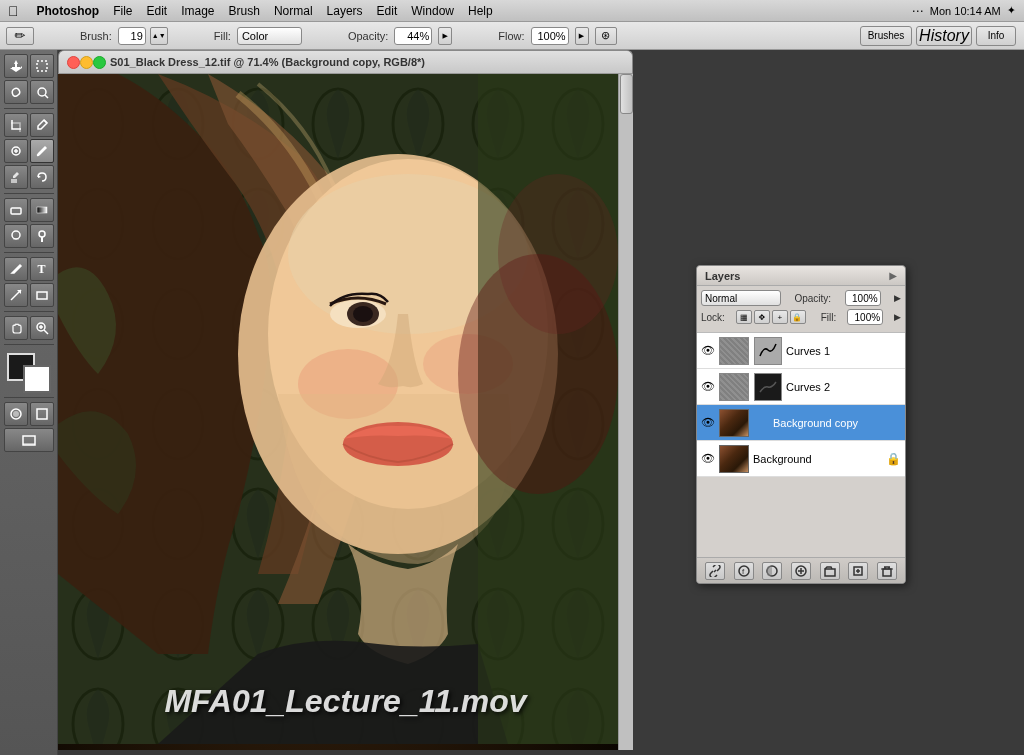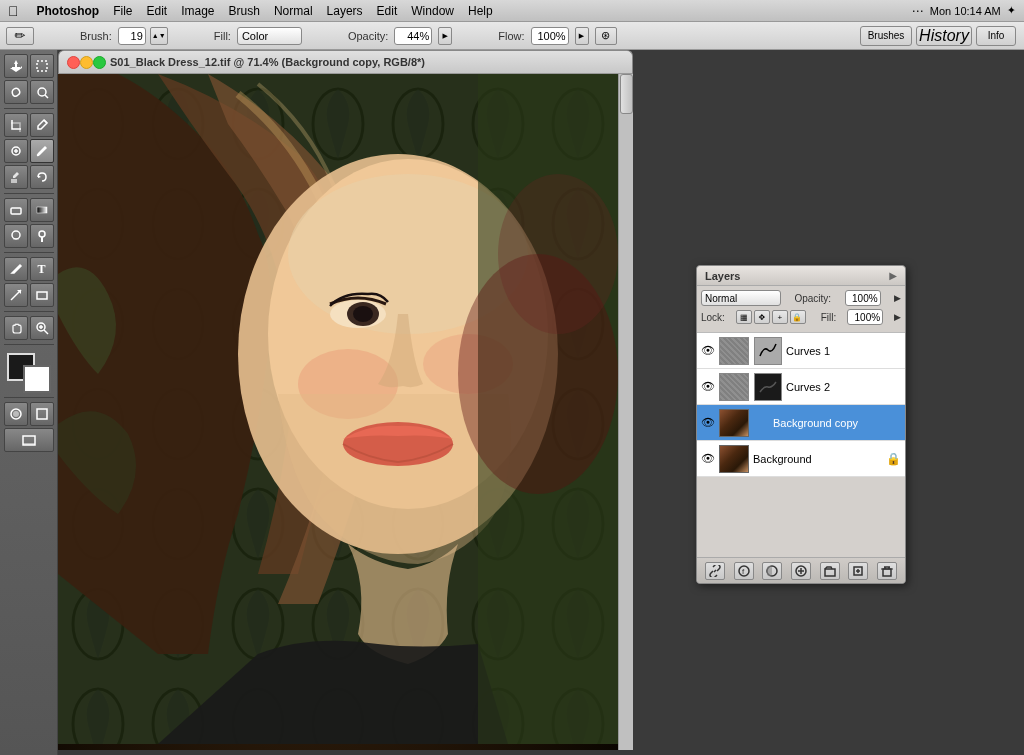--- a/index.html
+++ b/index.html
@@ -794,20 +794,21 @@
 
             <ellipse cx="480" cy="300" rx="80" ry="120" fill="#5a1010" opacity="0.4"></ellipse>
             <ellipse cx="500" cy="180" rx="60" ry="80" fill="#6a2020" opacity="0.3"></ellipse>
           </svg>
         </div>
 
         <div class="v-scrollbar">
           <div class="v-scroll-thumb"></div>
         </div>
 
+        <div class="watermark">MFA01_Lecture_11.mov</div>
       </div>
     </div>
 
     <div id="layers-panel">
       <div class="panel-header">
         <span class="panel-title">Layers</span>
         <span class="panel-arrow">▶</span>
       </div>
       <div class="panel-controls">
 

